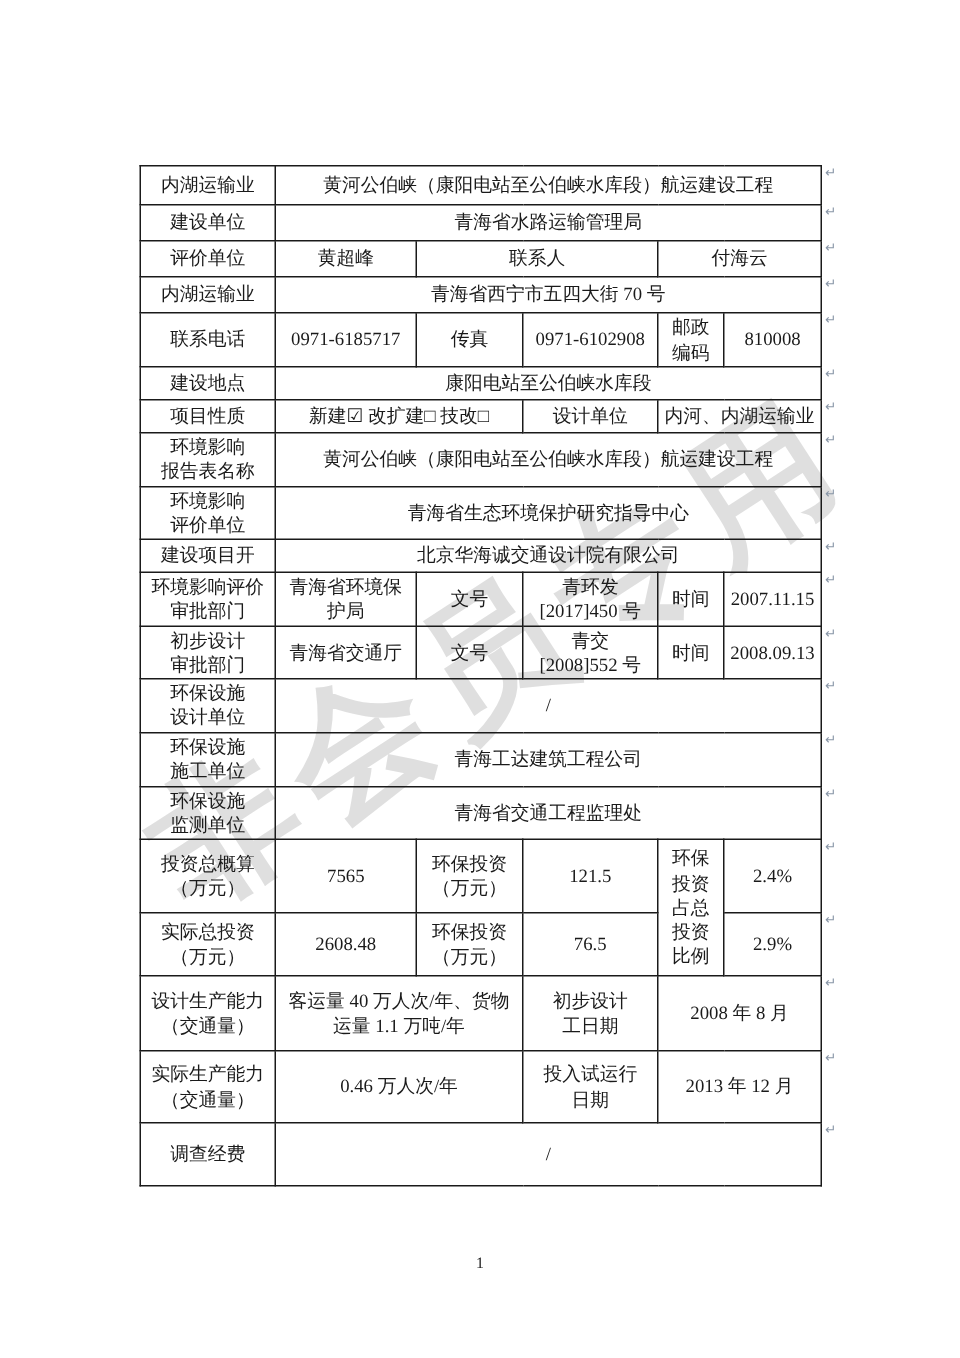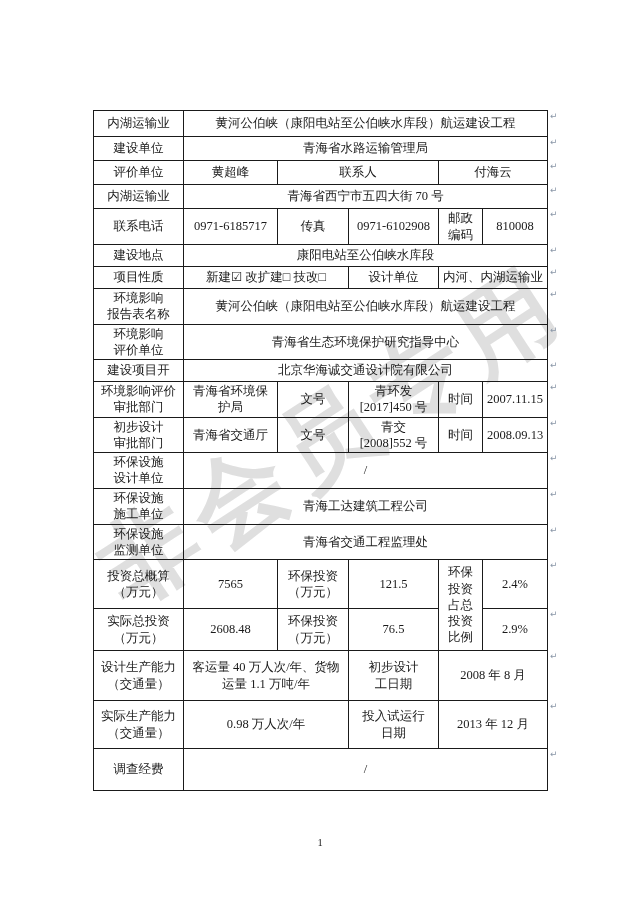--- a/index.html
+++ b/index.html
@@ -177,21 +177,21 @@
 （交通量）</td>
           <td colspan="2">客运量 40 万人次/年、货物
 运量 1.1 万吨/年</td>
           <td>初步设计
 工日期</td>
           <td colspan="2">2008 年 8 月</td>
         </tr>
         <tr style="height:48px">
           <td>实际生产能力
 （交通量）</td>
-          <td colspan="2">0.98 万人次/年</td>
+          <td colspan="2">0.46 万人次/年</td>
           <td>投入试运行
 日期</td>
           <td colspan="2">2013 年 12 月</td>
         </tr>
         <tr style="height:42px">
           <td>调查经费</td>
           <td colspan="5">/</td>
         </tr>
       </tbody>
     </table>

